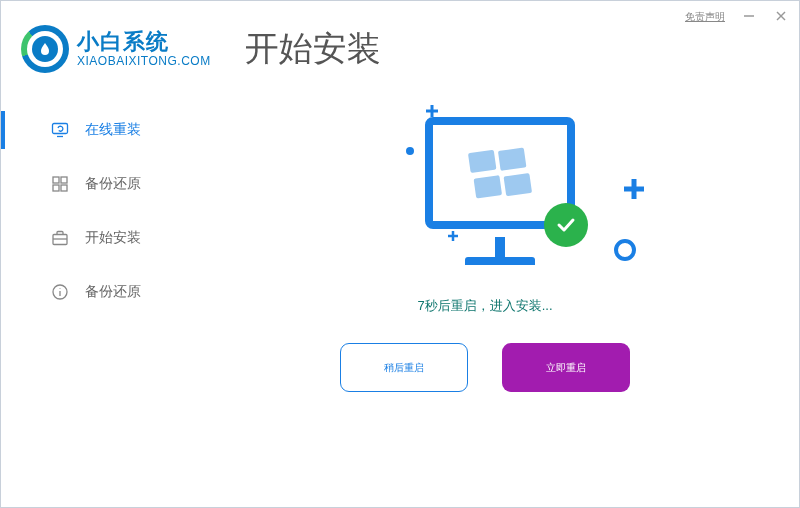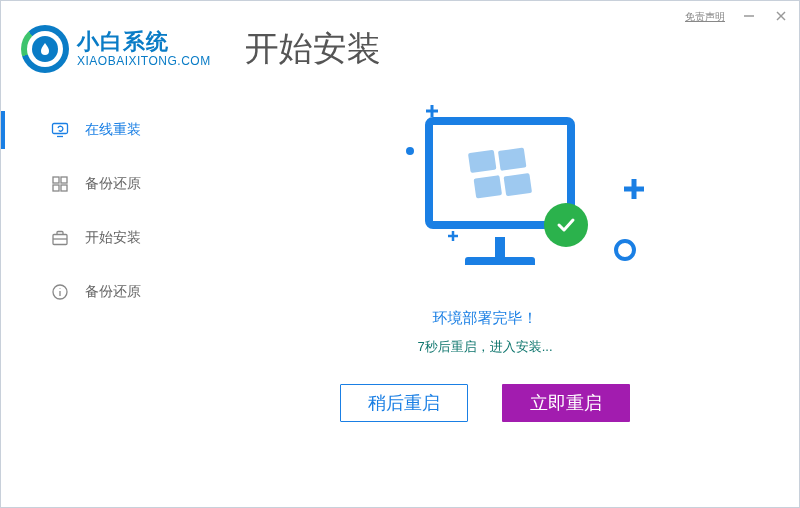--- a/index.html
+++ b/index.html
@@ -88,22 +88,22 @@
 .dec svg { display:block; }
 .dec.plus-big { left: 272px; top: 70px; }
 .dec.plus-small { left: 96px; top: 122px; }
 .dec.plus-top { left: 74px; top: -4px; }
 .dec.circle-ring { left: 262px; top: 130px; }
 .dec.circle-dot { left: 56px; top: 40px; width:8px; height:8px; background:#1a7fe4; border-radius:50%; }
 .status { margin-top: 22px; font-size: 15px; color:#1a7fe4; }
 .substatus { margin-top: 10px; font-size: 13px; color:#0f766e; }
 .actions { margin-top: 28px; display:flex; gap: 34px; }
 .btn {
-  width: 128px; height: 38px; font-size: 18px; display:flex; align-items:center; justify-content:center;
-  cursor:pointer; border-radius:1px;
+  width: 128px; height: 49px; font-size: 10px; display:flex; align-items:center; justify-content:center;
+  cursor:pointer; border-radius:9px;
 }
 .btn-outline { border:1px solid #1a7fe4; color:#1a7fe4; background:#fff; }
 .btn-solid { background:#a21caf; color:#fff; }
 </style>
 </head>
 <body>
 
 <div class="window">
 
   <div class="titlebar">
@@ -231,21 +231,20 @@
         </div>
         <div class="monitor-neck"></div>
         <div class="monitor-base"></div>
         <div class="check-badge">
           <svg width="24" height="24" viewBox="0 0 24 24" fill="none">
               <path d="M5 12 L10 17 L19 7" stroke="#fff" stroke-width="3" stroke-linecap="round" stroke-linejoin="round"></path>
             </svg>
         </div>
       </div>
 
-      <div class="status">环境部署完毕！</div>
       <div class="substatus">7秒后重启，进入安装...</div>
 
       <div class="actions">
         <div class="btn btn-outline">稍后重启</div>
         <div class="btn btn-solid">立即重启</div>
       </div>
     </div>
   </div>
 
 </div>

